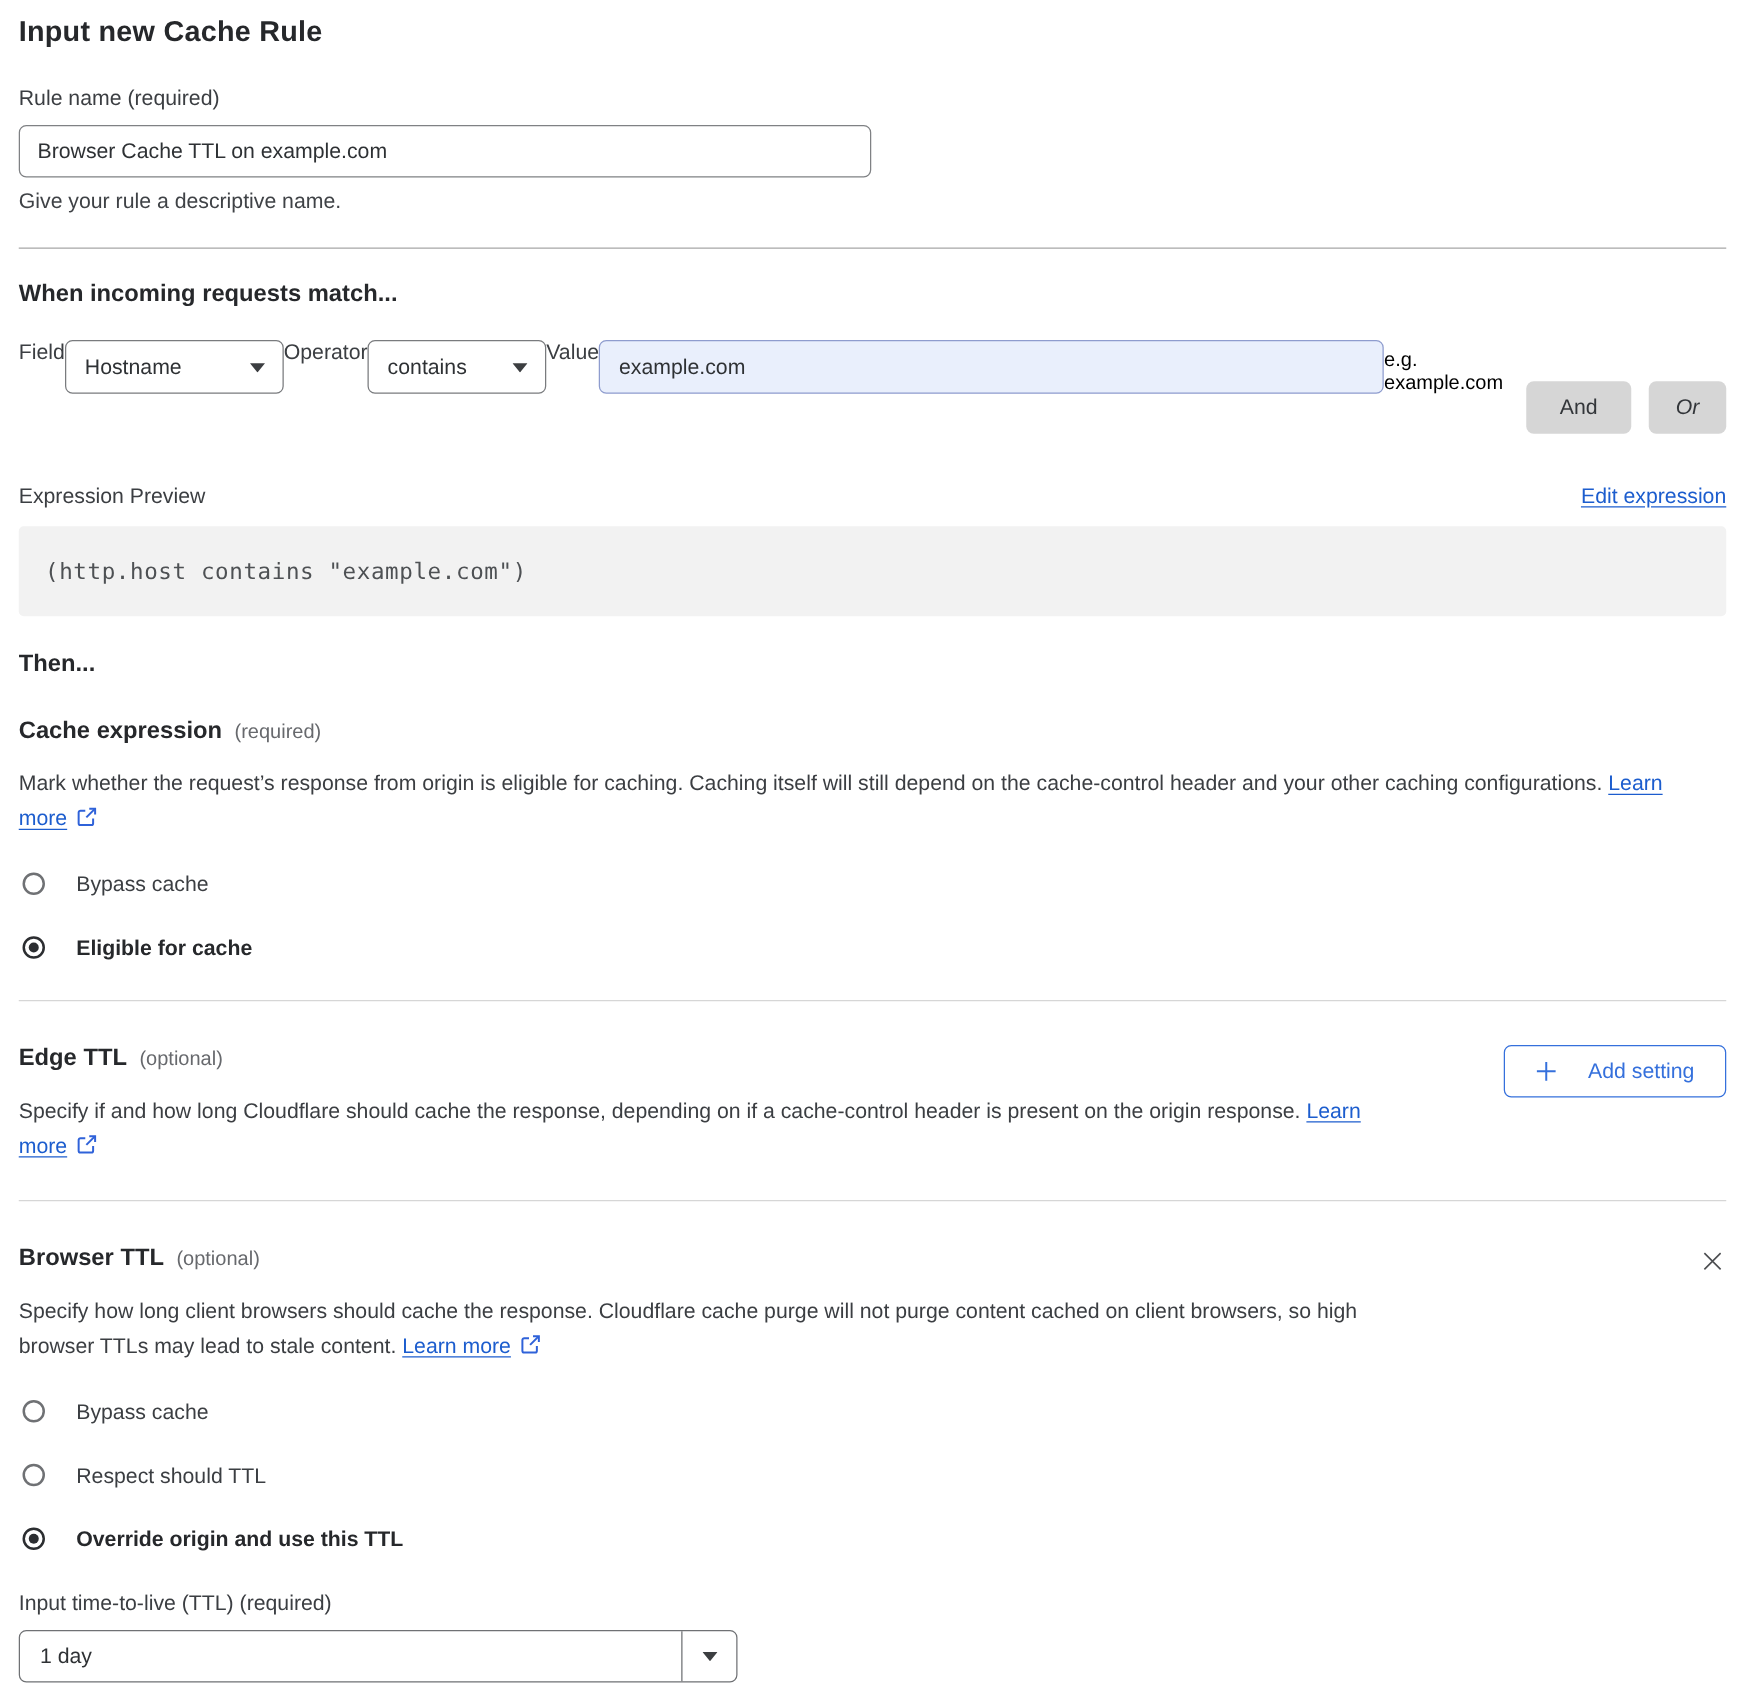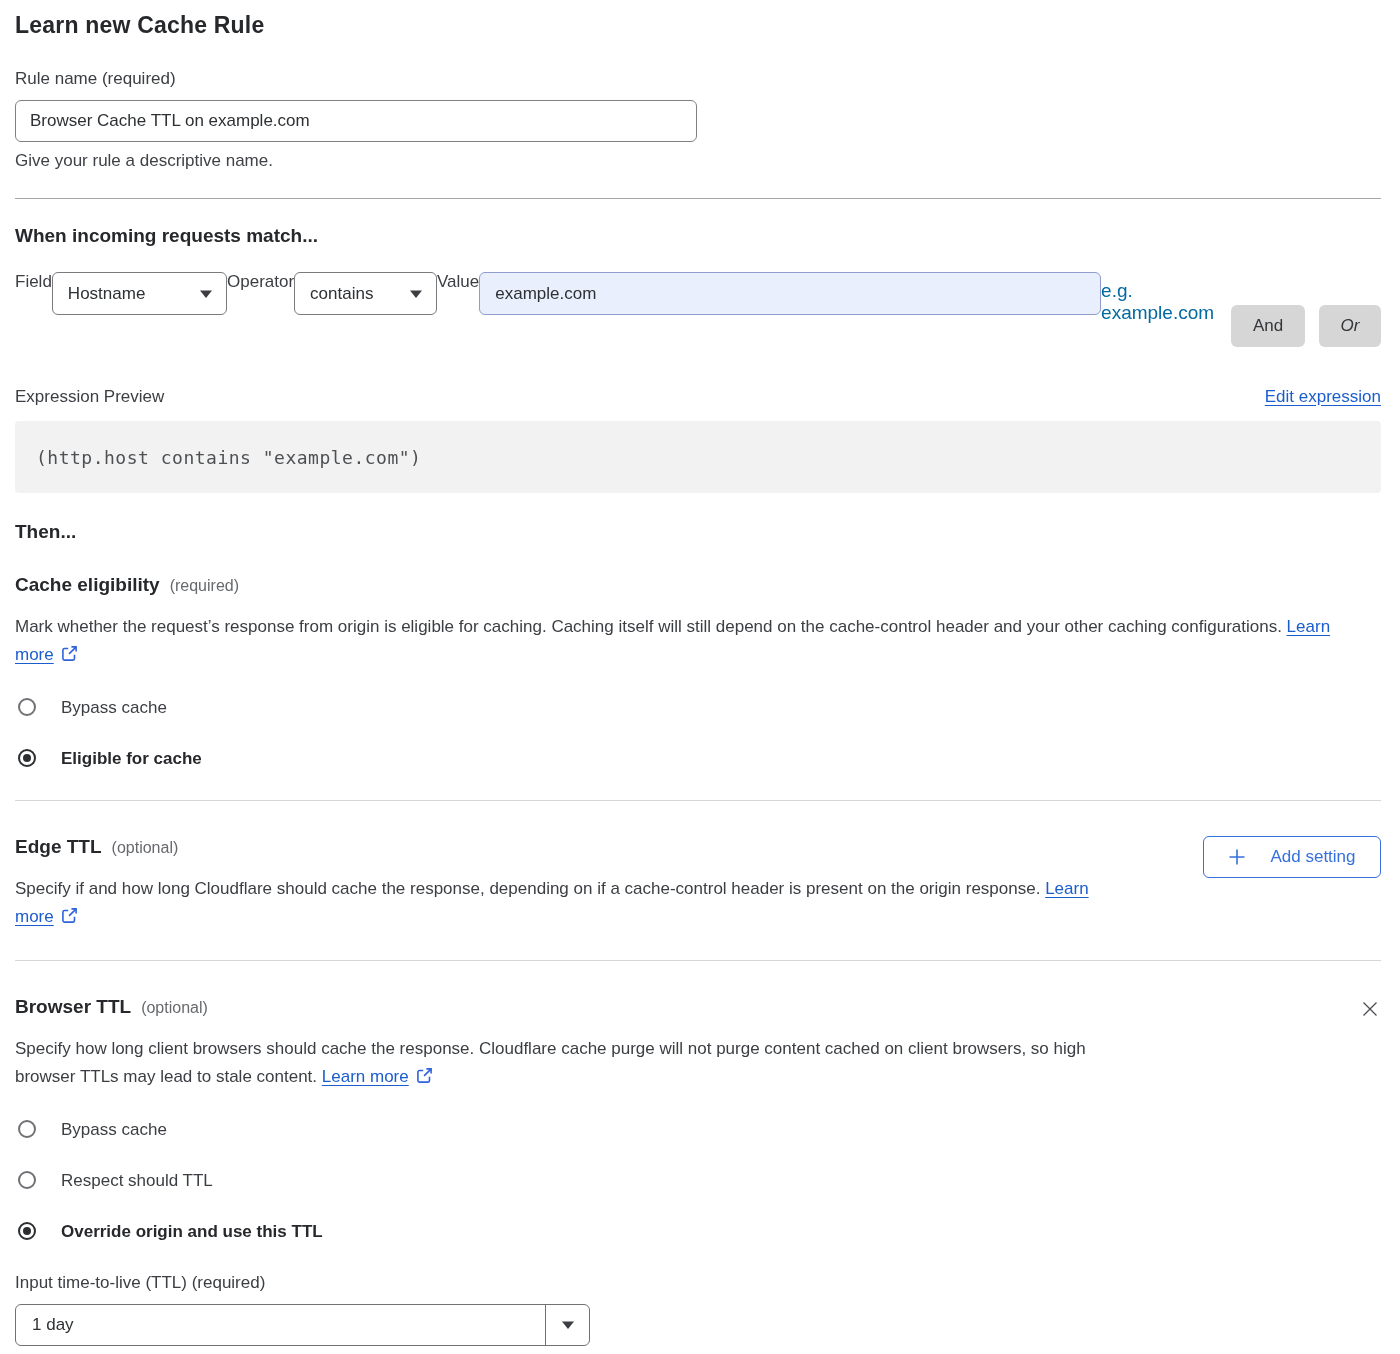--- a/index.html
+++ b/index.html
@@ -54,28 +54,28 @@
   .col-field .select { width:179px; }
   .col-operator .select { width:174px; }
 
   .caret { display:inline-flex; }
 
   .value-input {
     width:100%; height:43px;
     background:#e9effc; border:1px solid #8e9cce; border-radius:6px;
     padding:0 15px; font-size:17px; font-family:inherit; color:#2e3134;
   }
-  .eg-help { font-size:19px; color:#0369a1; margin-top:8px; }
+  .eg-help { font-size:16px; color:#000000; margin-top:8px; }
 
   .chip-btn {
     height:42px; margin-top:33px;
     background:#d6d6d6; border:none; border-radius:6px;
     font-size:17px; font-family:inherit; color:#33363a; cursor:pointer;
   }
-  .and-btn { width:74px; margin-left:12px; }
+  .and-btn { width:84px; margin-left:12px; }
   .or-btn  { width:62px; margin-left:14px;font-style:italic; }
 
   
   .expr-row { display:flex; justify-content:space-between; align-items:flex-end; margin-top:40px; }
   .link {
     color:#1c5dce; text-decoration:underline; text-underline-offset:3px;
     font-size:17px; cursor:pointer;
   }
   .code-block {
     margin-top:14px; background:#f2f2f2; border-radius:4px;
@@ -130,21 +130,21 @@
   .ttl-select-value { flex:1; display:flex; align-items:center; padding-left:16px; font-size:17px; color:#2e3134; }
   .ttl-select-caret { width:44px; border-left:1px solid #6f7174; display:flex; align-items:center; justify-content:center; }
 
   .spacer-s { height:27px; }
 </style>
 </head>
 <body>
 
 <div class="wrap">
 
-  <h1 class="page-title">Learn new Cache Rule</h1>
+  <h1 class="page-title">Input new Cache Rule</h1>
 
   <div class="field-label mt-label">Rule name (required)</div>
   <input class="text-input" type="text" value="Browser Cache TTL on example.com" style="">
   <div class="help">Give your rule a descriptive name.</div>
 
   <hr class="divider-dark">
 
   <h2 class="section-heading" style="margin-top:26px;">When incoming requests match...</h2>
 
   <div class="match-row">
@@ -184,21 +184,21 @@
 
   <div class="expr-row">
     <span class="field-label">Expression Preview</span>
     <a class="link">Edit expression</a>
   </div>
   <div class="code-block">(http.host contains "example.com")</div>
 
   <h2 class="section-heading then-heading">Then...</h2>
 
   <div class="subsection-title-row" style="margin-top:31px;">
-    <h3 class="section-heading">Cache eligibility</h3>
+    <h3 class="section-heading">Cache expression</h3>
     <span class="qualifier">(required)</span>
   </div>
   <p class="para">
     <span>Mark whether the request’s response from origin is eligible for caching. Caching itself will still depend on the cache-control header and your other caching configurations.</span>
     <a class="link">Learn more</a>
     <span class="ext-icon">
       <svg width="17" height="17" viewBox="0 0 16 16" fill="none" stroke="#2f62d9" stroke-width="1.5">
         <path d="M12.7 9.2v3.6a1.4 1.4 0 0 1-1.4 1.4H3.2a1.4 1.4 0 0 1-1.4-1.4V4.7a1.4 1.4 0 0 1 1.4-1.4h3.6"></path>
         <path d="M9.8 1.8h4.4v4.4"></path>
         <path d="M14 2 7.6 8.4"></path>

